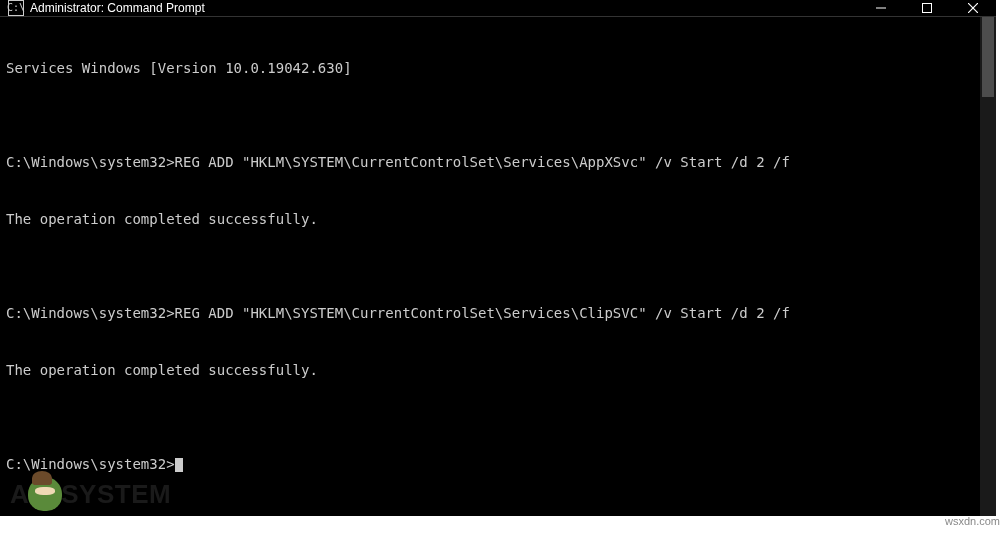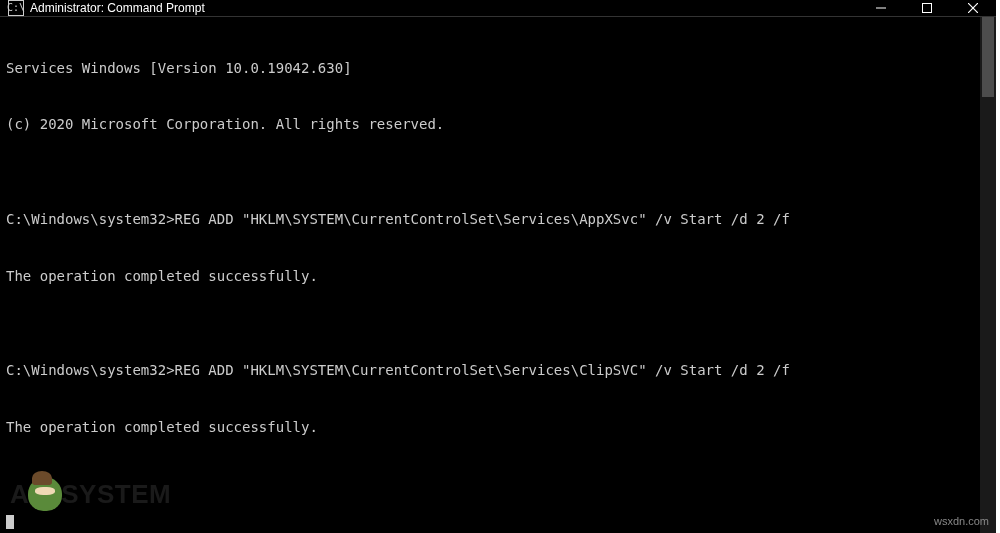--- a/index.html
+++ b/index.html
@@ -150,21 +150,21 @@
       position: absolute;
       top: 10px;
       left: 7px;
       width: 20px;
       height: 8px;
       background: #f0d9b5;
       border-radius: 40%;
     }
     .attribution {
       position: absolute;
-      right: 11px;
+      right: 0;
       bottom: 6px;
       font-size: 11px;
       color: #888;
       font-family: Arial, sans-serif;
     }
     .cursor {
       display: inline-block;
       width: 8px;
       height: 14px;
       background: #cccccc;
@@ -196,29 +196,28 @@
         <svg viewBox="0 0 10 10">
             <line x1="0" y1="0" x2="10" y2="10"></line>
             <line x1="10" y1="0" x2="0" y2="10"></line>
           </svg>
       </div>
     </div>
   </div>
   <div class="terminal-area">
     <div class="terminal">
       <div class="line">Services Windows [Version 10.0.19042.630]</div>
-      <div class="line">(c) 2020 Microsoft Corporation. All rights reserved.</div>
       <div class="line"></div>
       <div class="line">C:\Windows\system32&gt;REG ADD "HKLM\SYSTEM\CurrentControlSet\Services\AppXSvc" /v Start /d 2 /f</div>
       <div class="line">The operation completed successfully.</div>
       <div class="line"></div>
       <div class="line">C:\Windows\system32&gt;REG ADD "HKLM\SYSTEM\CurrentControlSet\Services\ClipSVC" /v Start /d 2 /f</div>
       <div class="line">The operation completed successfully.</div>
       <div class="line"></div>
-      <div class="line"><span class="cursor"></span></div>
+      <div class="line"><span>C:\Windows\system32&gt;</span><span class="cursor"></span></div>
     </div>
     <div class="scrollbar">
       <div class="scroll-thumb"></div>
     </div>
   </div>
 </div>
 
 <div class="watermark">
   <span>A</span>
   <span class="face"></span>

